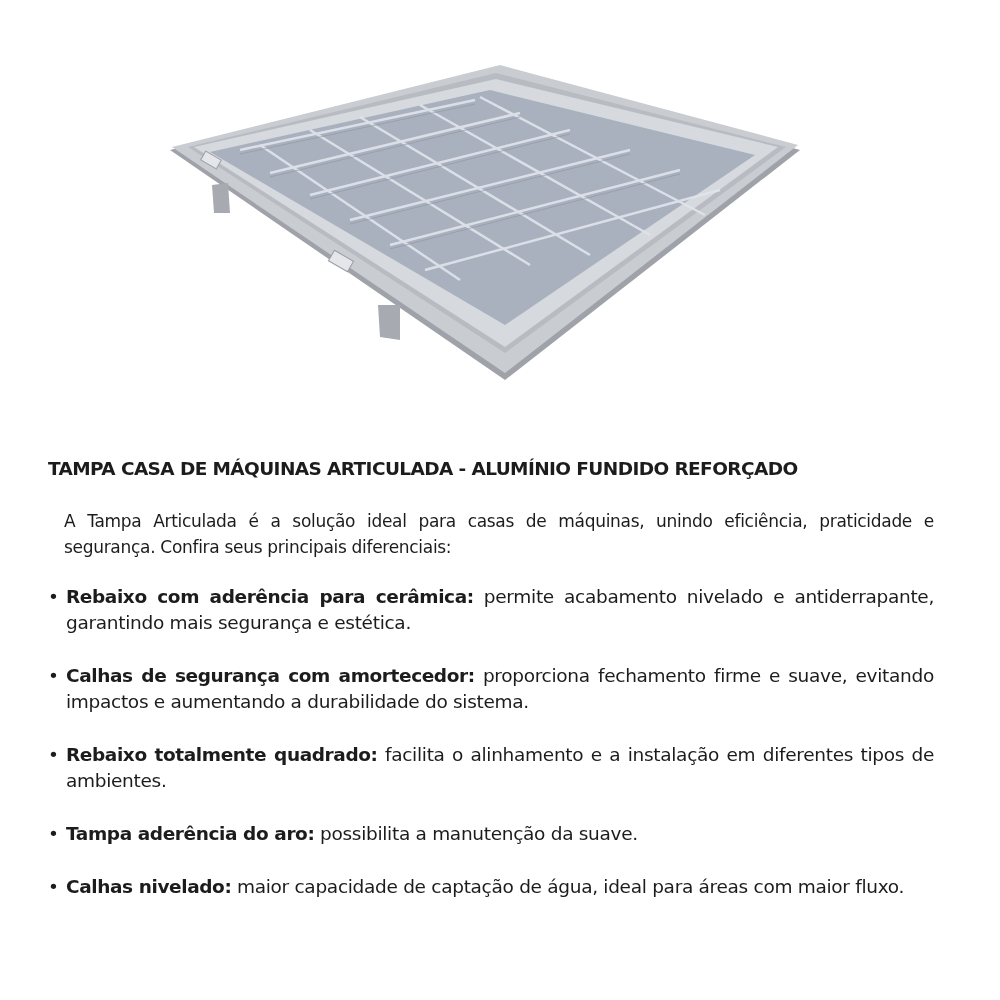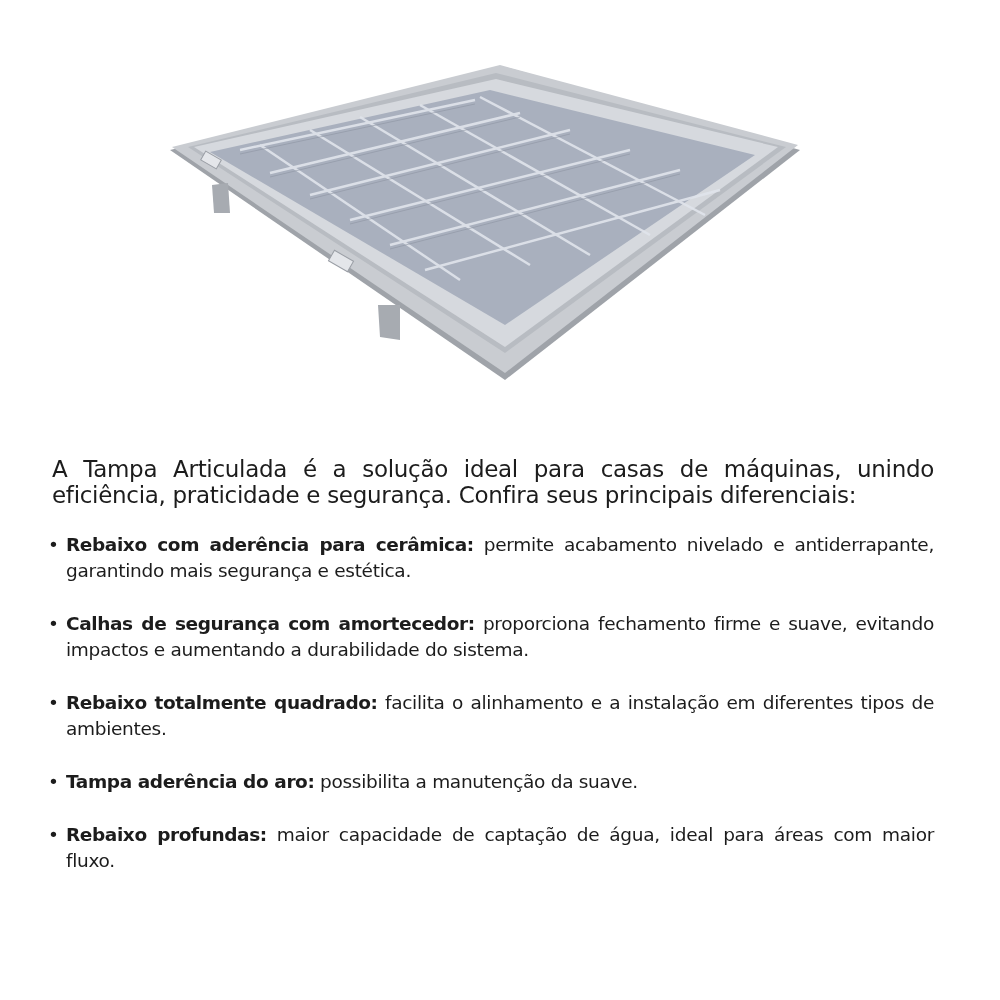--- a/index.html
+++ b/index.html
@@ -1,21 +1,21 @@
 <!DOCTYPE html>
 <html><head>
 <meta charset="utf-8">
 <style>
   html, body { margin:0; padding:0; background:#ffffff; }
   body { width:1000px; height:1000px; position:relative; overflow:hidden;
          font-family:"DejaVu Sans","Liberation Sans",sans-serif; color:#1c1c1c; }
   .product-image { position:absolute; left:160px; top:55px; width:680px; height:330px; }
   .content { position:absolute; left:48px; top:456px; width:886px; }
   .title { font-weight:bold; font-size:18.5px; letter-spacing:-0.6px; margin:0 0 26px 0; line-height:26px; white-space:nowrap; }
-  .intro { font-size:23px; line-height:26px; text-align:justify; text-align-last:left; margin:0 0 24px 4px; letter-spacing:-0.3px; }
+  .intro { font-size:17px; line-height:26px; text-align:justify; text-align-last:left; margin:0 0 24px 16px; letter-spacing:-0.3px; }
   .features { list-style:none; margin:0; padding:0; }
   .feature { position:relative; padding-left:18px; font-size:18.5px; line-height:26px;
              text-align:justify; margin-bottom:27px; letter-spacing:-0.3px; }
   .feature .bullet { position:absolute; left:0; top:0; }
   .feature b { font-weight:bold; letter-spacing:-0.4px;margin-top:32px; }
 </style>
 </head>
 <body>
 
 <div class="product-image">
@@ -52,36 +52,37 @@
       <line x1="190" y1="169" x2="470" y2="99"></line>
       <line x1="230" y1="194" x2="520" y2="119"></line>
     </g>
 
     <rect x="42" y="100" width="18" height="10" fill="#e4e6ea" stroke="#9a9ea5" transform="rotate(30 51 105)"></rect>
     <rect x="170" y="200" width="22" height="12" fill="#e4e6ea" stroke="#9a9ea5" transform="rotate(30 181 206)"></rect>
   </svg>
 </div>
 
 <div class="content">
+  <h1 class="title">TAMPA CASA DE MÁQUINAS ARTICULADA - ALUMÍNIO FUNDIDO REFORÇADO</h1>
   <p class="intro">A Tampa Articulada é a solução ideal para casas de máquinas, unindo eficiência, praticidade e segurança. Confira seus principais diferenciais:</p>
   <ul class="features">
     <li class="feature">
       <span class="bullet">•</span>
       <b>Rebaixo com aderência para cerâmica:</b><span> permite acabamento nivelado e antiderrapante, garantindo mais segurança e estética.</span>
     </li>
     <li class="feature">
       <span class="bullet">•</span>
       <b>Calhas de segurança com amortecedor:</b><span> proporciona fechamento firme e suave, evitando impactos e aumentando a durabilidade do sistema.</span>
     </li>
     <li class="feature">
       <span class="bullet">•</span>
       <b>Rebaixo totalmente quadrado:</b><span> facilita o alinhamento e a instalação em diferentes tipos de ambientes.</span>
     </li>
     <li class="feature">
       <span class="bullet">•</span>
       <b>Tampa aderência do aro:</b><span> possibilita a manutenção da suave.</span>
     </li>
     <li class="feature">
       <span class="bullet">•</span>
-      <b>Rebaixo profundas:</b><span> maior capacidade de captação de água, ideal para áreas com maior fluxo.</span>
+      <b>Calhas nivelado:</b><span> maior capacidade de captação de água, ideal para áreas com maior fluxo.</span>
     </li>
   </ul>
 </div>
 
 </body></html>

